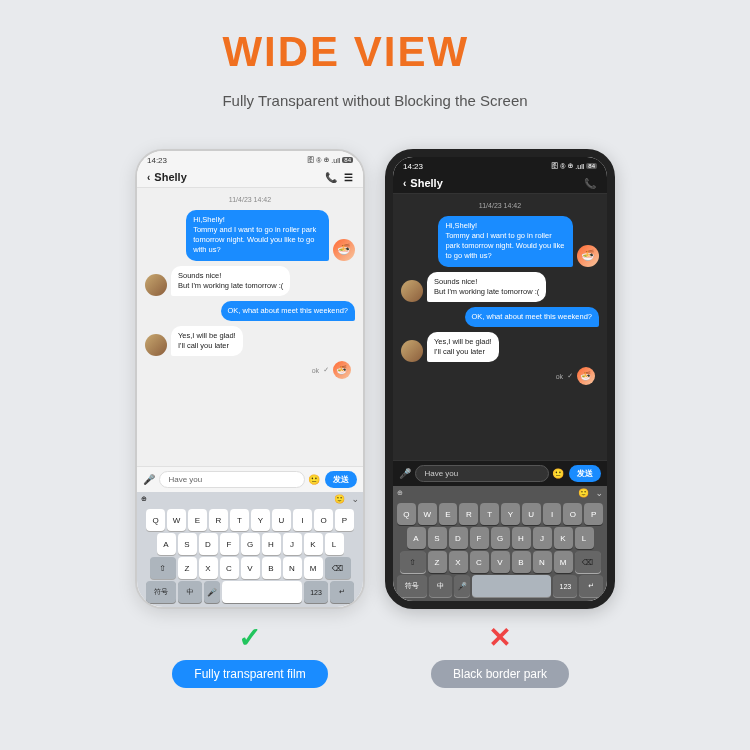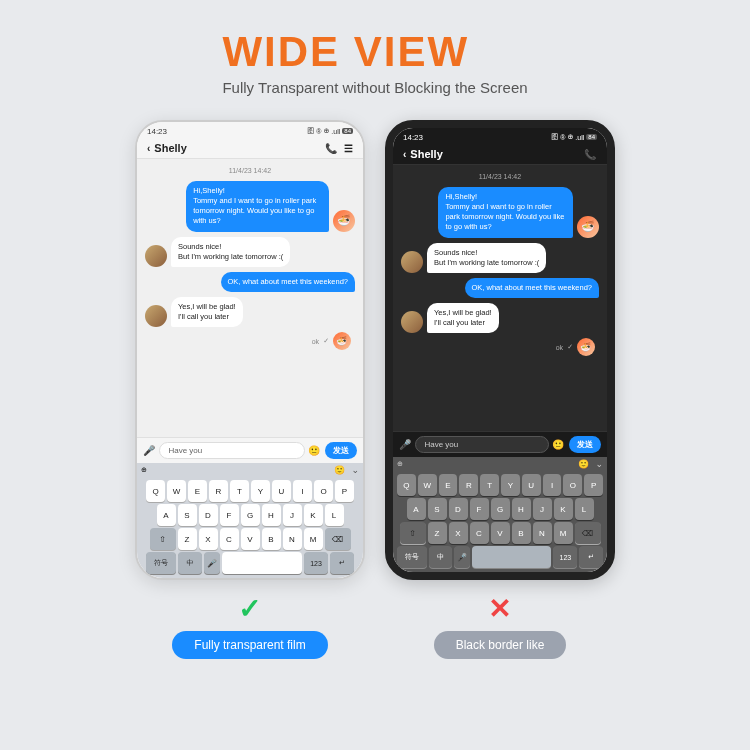--- a/index.html
+++ b/index.html
@@ -21,32 +21,32 @@
     }
     .header-title {
       font-size: 42px;
       font-weight: 900;
       color: #f07020;
       letter-spacing: 2px;
     }
     .header-subtitle {
       font-size: 15px;
       color: #555;
-      margin-top: 3px;
+      margin-top: 16px;
       font-weight: 400;
     }
 
     
     .phones-container {
       display: flex;
       flex-direction: row;
       justify-content: center;
       align-items: flex-start;
       gap: 20px;
-      margin-top: 18px;
+      margin-top: 34px;
       width: 100%;
       padding: 0 30px;
     }
 
     
     .phone-wrapper {
       display: flex;
       flex-direction: column;
       align-items: center;
     }
@@ -612,17 +612,17 @@
             <div class="kb-bottom-key kb-key-space kb-key-space-dark" style="width:80px;"></div>
             <div class="kb-bottom-key kb-bottom-key-dark" style="width:24px;">123</div>
             <div class="kb-bottom-key kb-bottom-key-dark" style="width:24px;">↵</div>
           </div>
         </div>
       </div>
     </div>
 
     <div class="phone-label">
       <span class="check-mark cross-red">✕</span>
-      <div class="label-badge badge-gray">Black border like</div>
+      <div class="label-badge badge-gray">Black border park</div>
     </div>
   </div>
 
 </div>
 
 </body></html>

